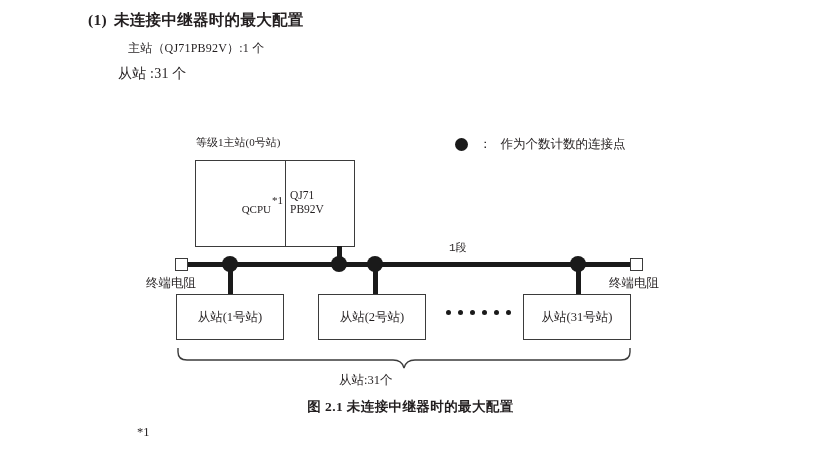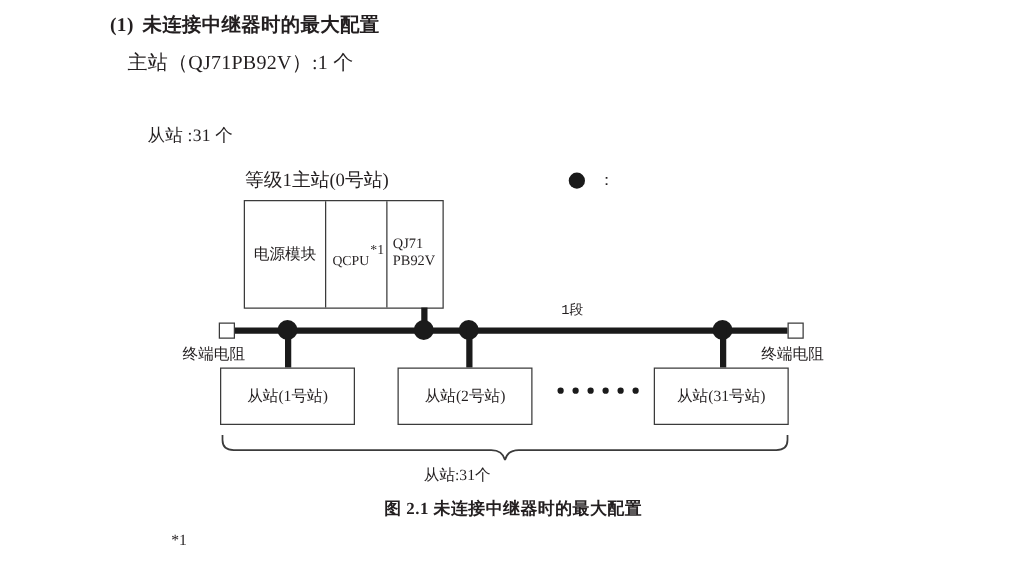--- a/index.html
+++ b/index.html
@@ -7,34 +7,34 @@
     width:821px;height:457px;background:#ffffff;
     font-family:"Liberation Serif","DejaVu Serif",serif;
     color:#231f20;position:relative;overflow:hidden;
   }
   .abs{position:absolute;}
 
   
   #heading{left:88px;top:10px;width:600px;}
   #heading .h-row{display:flex;align-items:baseline;font-weight:bold;font-size:15.5px;letter-spacing:.3px;}
   #heading .h-num{margin-right:7px;}
-  #sub1{left:102px;top:40px;font-size:16px;letter-spacing:.2px;}
-  #sub2{left:118px;top:65px;font-size:14px;letter-spacing:.2px;margin-top:35px;}
+  #sub1{left:128px;top:40px;font-size:12px;letter-spacing:.2px;}
+  #sub2{left:118px;top:65px;font-size:14px;letter-spacing:.2px;}
 
   
   #legend{left:455px;top:136px;display:flex;align-items:center;font-size:12.5px;}
   #legend .dot{width:13px;height:13px;border-radius:50%;background:#1a1a1a;display:inline-block;}
   #legend .colon{margin:0 9px 0 11px;}
 
   
-  #rack-label{left:196px;top:135px;font-size:15px;white-space:nowrap;}
+  #rack-label{left:196px;top:135px;font-size:11px;white-space:nowrap;}
   #rack{left:195px;top:160px;width:160px;height:87px;border:1.3px solid #3b3b3b;display:flex;box-sizing:border-box;background:#fff;}
   #rack .cell{box-sizing:border-box;position:relative;height:100%;}
   #rack .c1{width:66px;border-right:1.3px solid #3b3b3b;display:flex;align-items:center;justify-content:center;}
-  #rack .c2{width:50px;border-right:1.3px solid #3b3b3b;}
+  #rack .c2{width:50px;border-right:1.3px solid #3b3b3b;margin-left:40px;}
   #rack .c3{width:44px;padding-left:28px;}
   .c1-txt{font-size:12.5px;}
   .c2-wrap{position:absolute;left:0;right:3px;bottom:29px;text-align:right;white-space:nowrap;}
   .c2-txt{font-size:11px;}
   .c2-sup{font-size:11px;vertical-align:super;position:relative;top:-3px;left:1px;}
   .c3-wrap{position:absolute;left:4px;top:28px;line-height:1.18;}
   .c3-txt{font-size:11.5px;}
 
   
   #bus{left:180px;top:262px;width:453px;height:5px;background:#1a1a1a;}
@@ -80,28 +80,26 @@
     <span class="h-num">(1)</span>
     <span>未连接中继器时的最大配置</span>
   </div>
 </div>
 <div class="abs" id="sub1">主站（QJ71PB92V）:1 个</div>
 <div class="abs" id="sub2">从站 :31 个</div>
 
 <div class="abs" id="legend">
   <span class="dot"></span>
   <span class="colon">：</span>
+  <span>作为个数计数的连接点</span>
 </div>
 
 <div class="abs" id="rack-label">等级1主站(0号站)</div>
 
 <div class="abs" id="rack">
-  <div class="cell c1">
-    <span class="c1-txt">电源模块</span>
-  </div>
   <div class="cell c2">
     <div class="c2-wrap">
       <span class="c2-txt">QCPU</span><span class="c2-sup">*1</span>
     </div>
   </div>
   <div class="cell c3">
     <div class="c3-wrap">
       <div class="c3-txt">QJ71</div>
       <div class="c3-txt">PB92V</div>
     </div>

